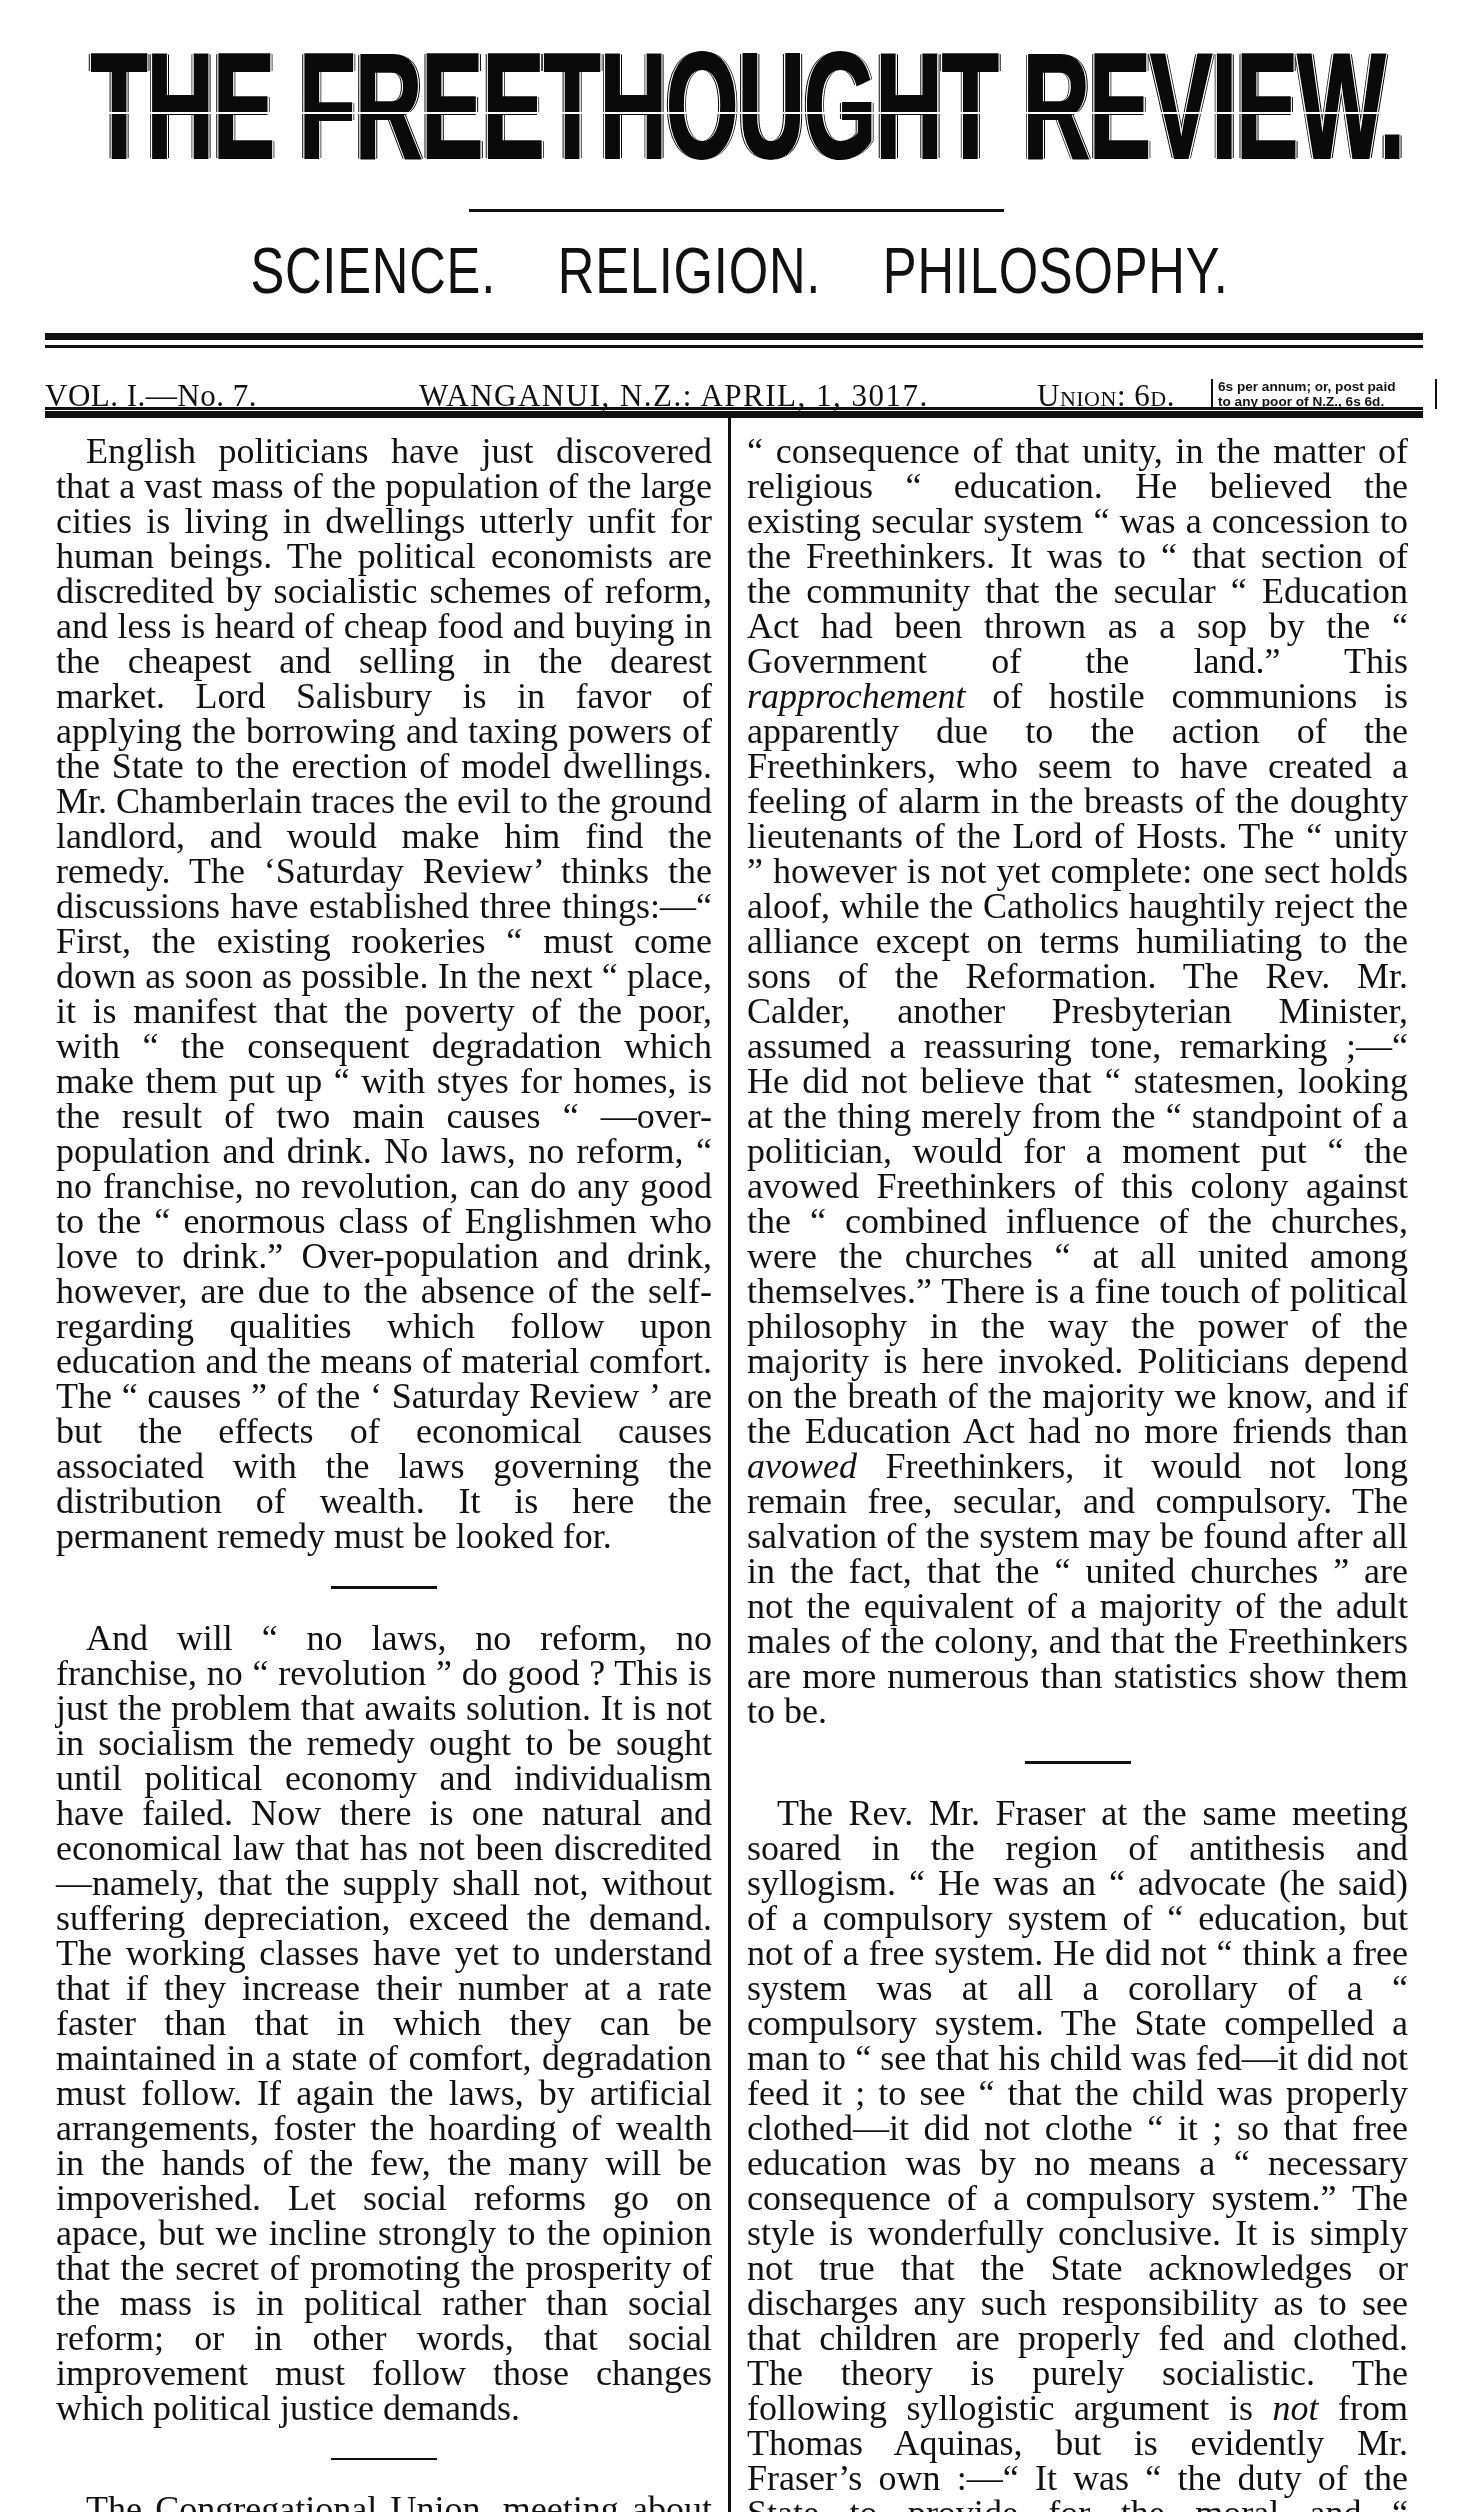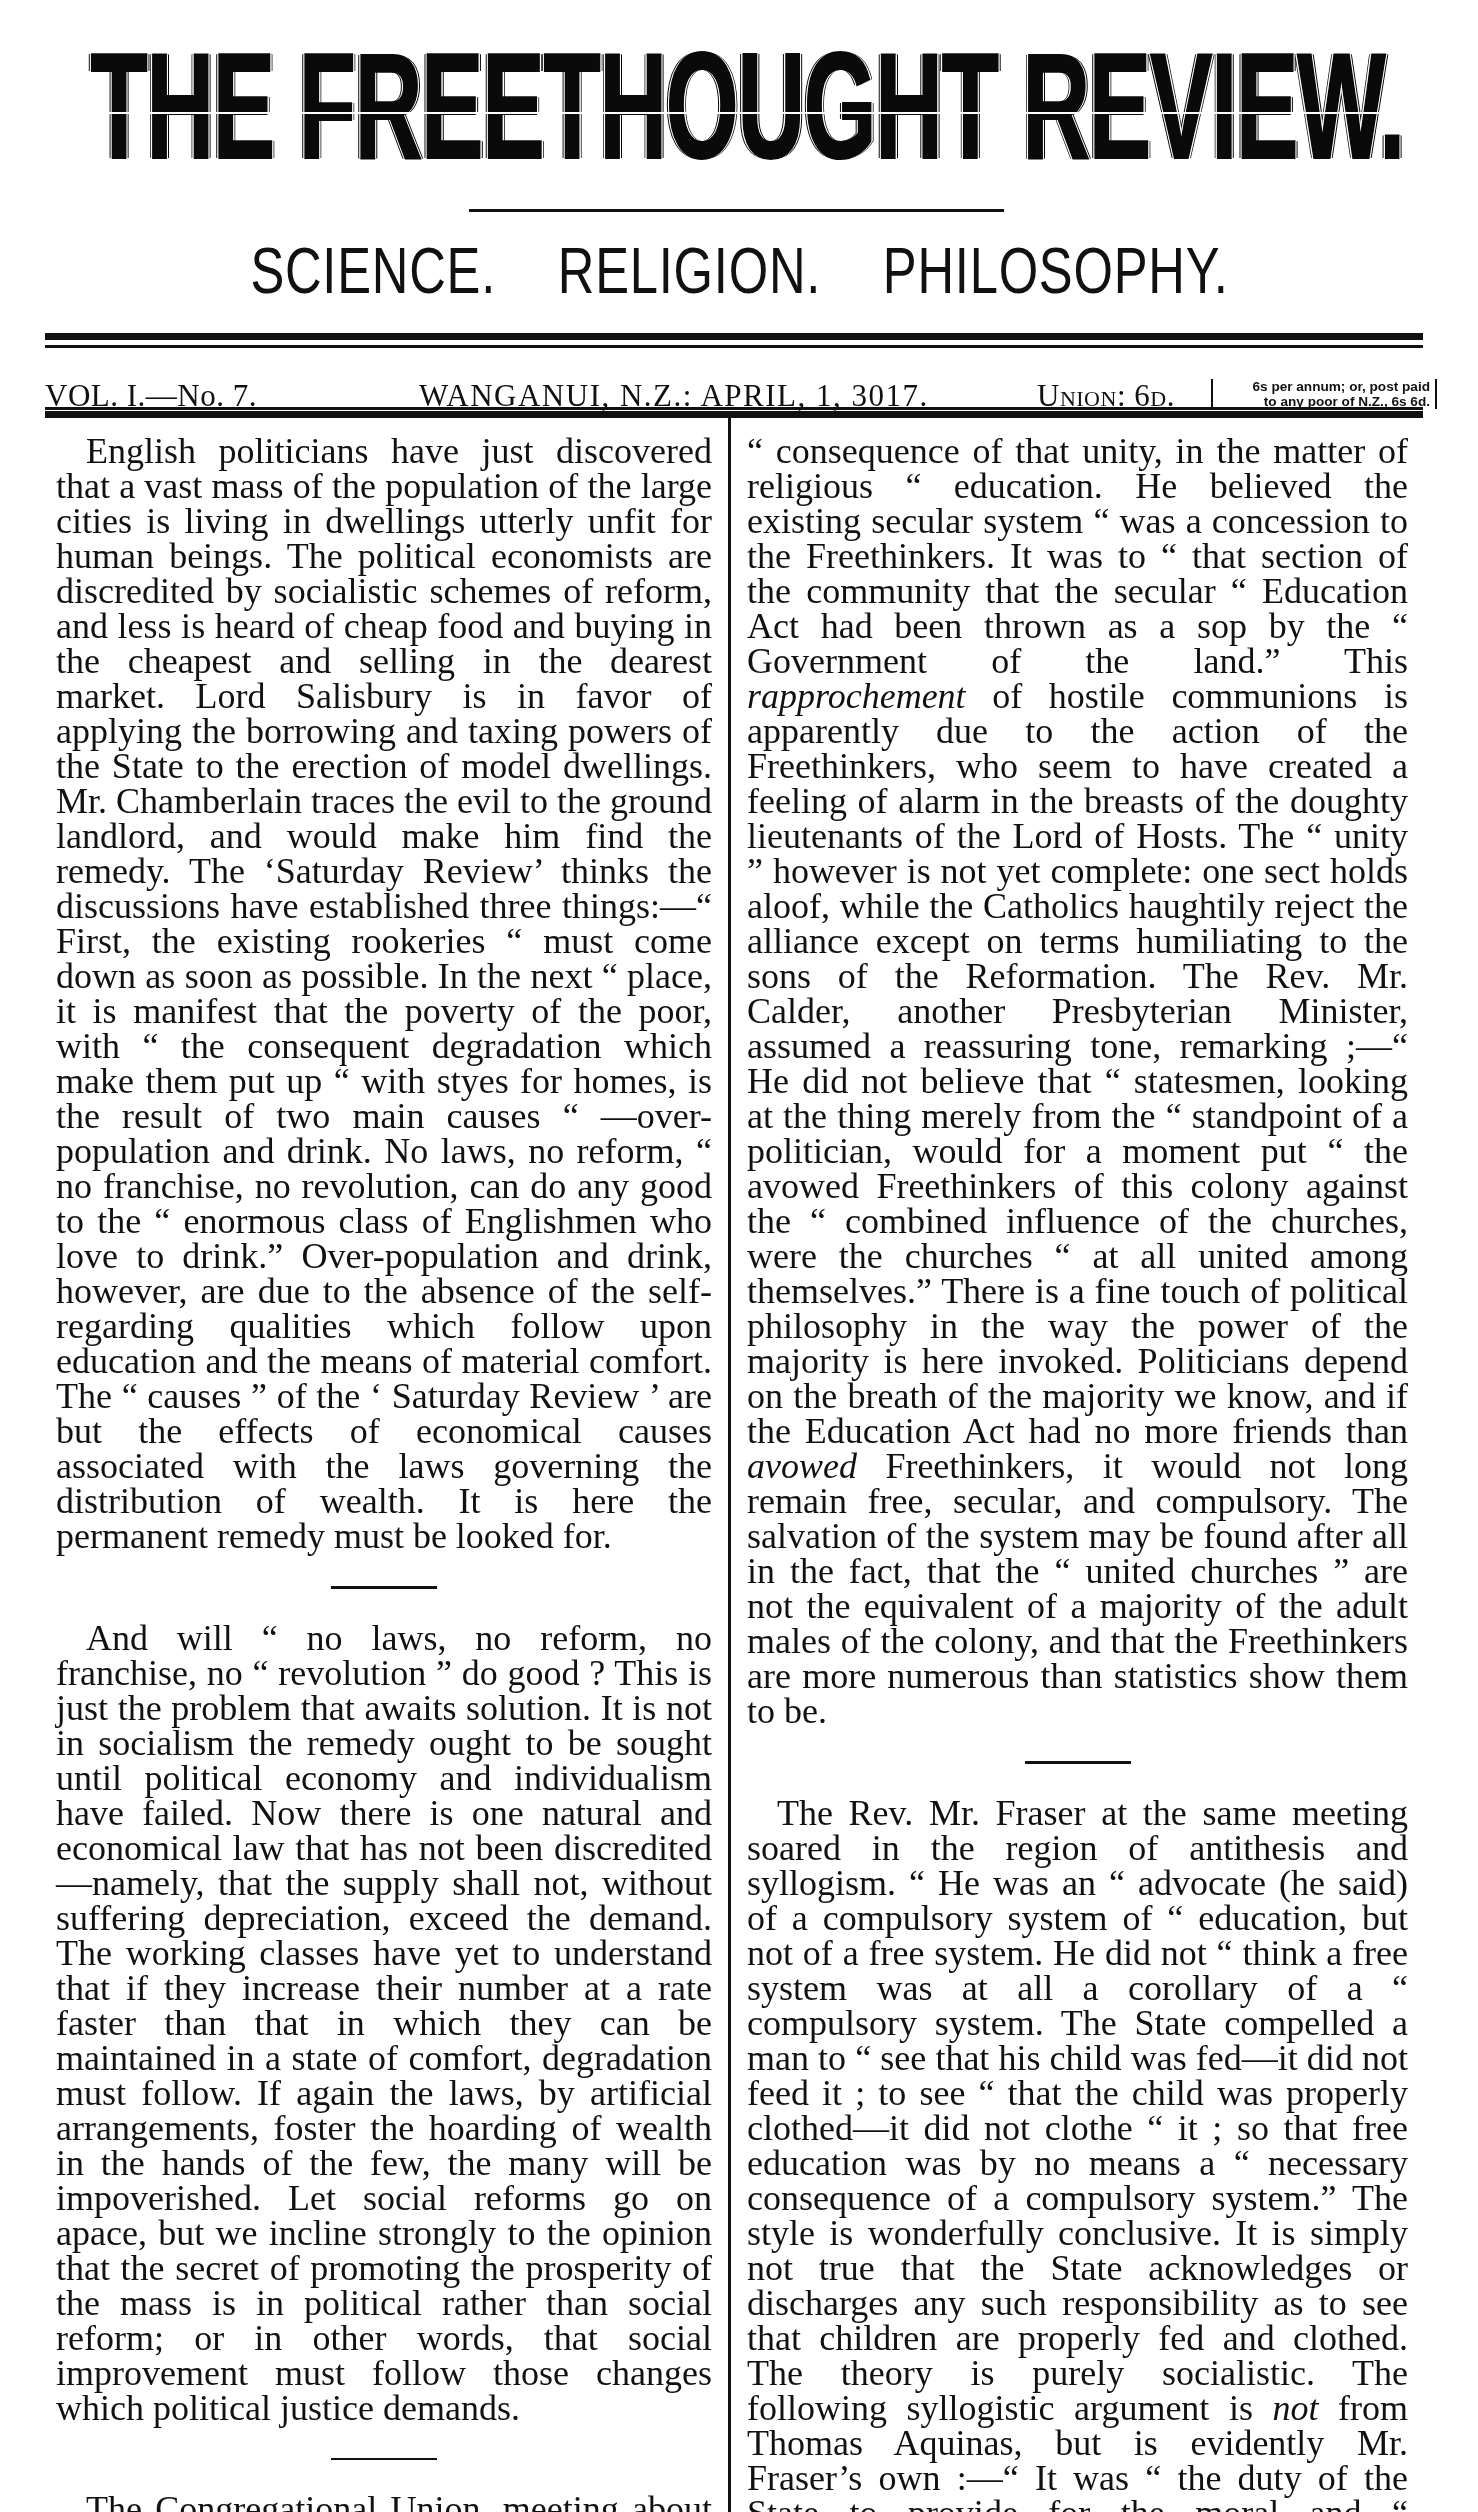--- a/index.html
+++ b/index.html
@@ -41,21 +41,21 @@
   .dateline {
     position: absolute; left: 45px; top: 356px; width: 1378px; height: 40px;
     font-size: 31px; line-height: 40px; white-space: nowrap; margin-top: 20px;
   }
   .dateline .vol { position: absolute; left: 0; top: 0; letter-spacing: 0.5px; }
   .dateline .place { position: absolute; left: 374px; top: 0; letter-spacing: 1.5px; }
   .dateline .price { position: absolute; left: 992px; top: 0; font-variant: small-caps; letter-spacing: 0.5px; }
   .dateline .price-note {
     position: absolute; left: 1166px; top: 3px; width: 212px;
     font-family: "Liberation Sans", "DejaVu Sans", sans-serif; font-weight: bold;
-    font-size: 13.6px; line-height: 15px; text-align: right;
+    font-size: 13.6px; line-height: 15px; text-align: left;
     border-left: 2px solid #111; border-right: 2px solid #111; padding: 0 5px;
   }
   .price-note .l2 { display: block; }
 
   .column {
     position: absolute; top: 434px;
     font-size: 36px; line-height: 35px;
     text-align: justify; hyphens: none;
   }
   .col-left  { left: 56px;  width: 656px; }

